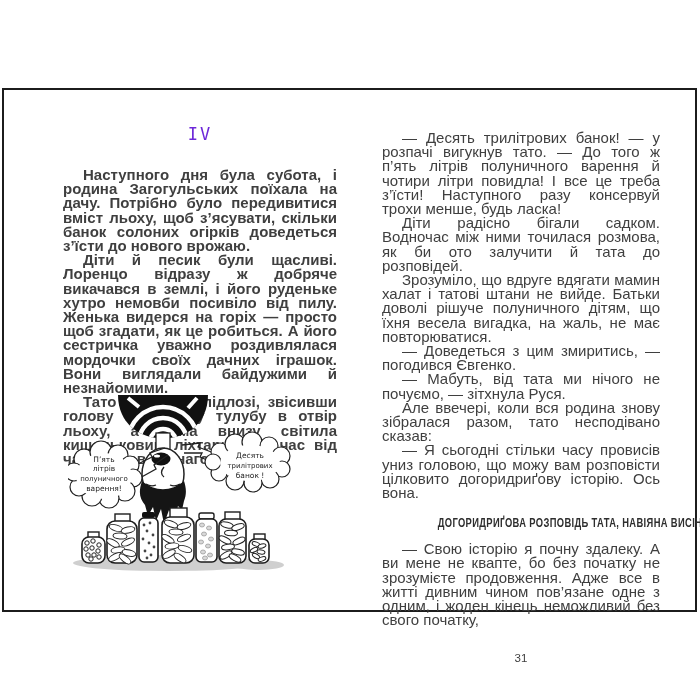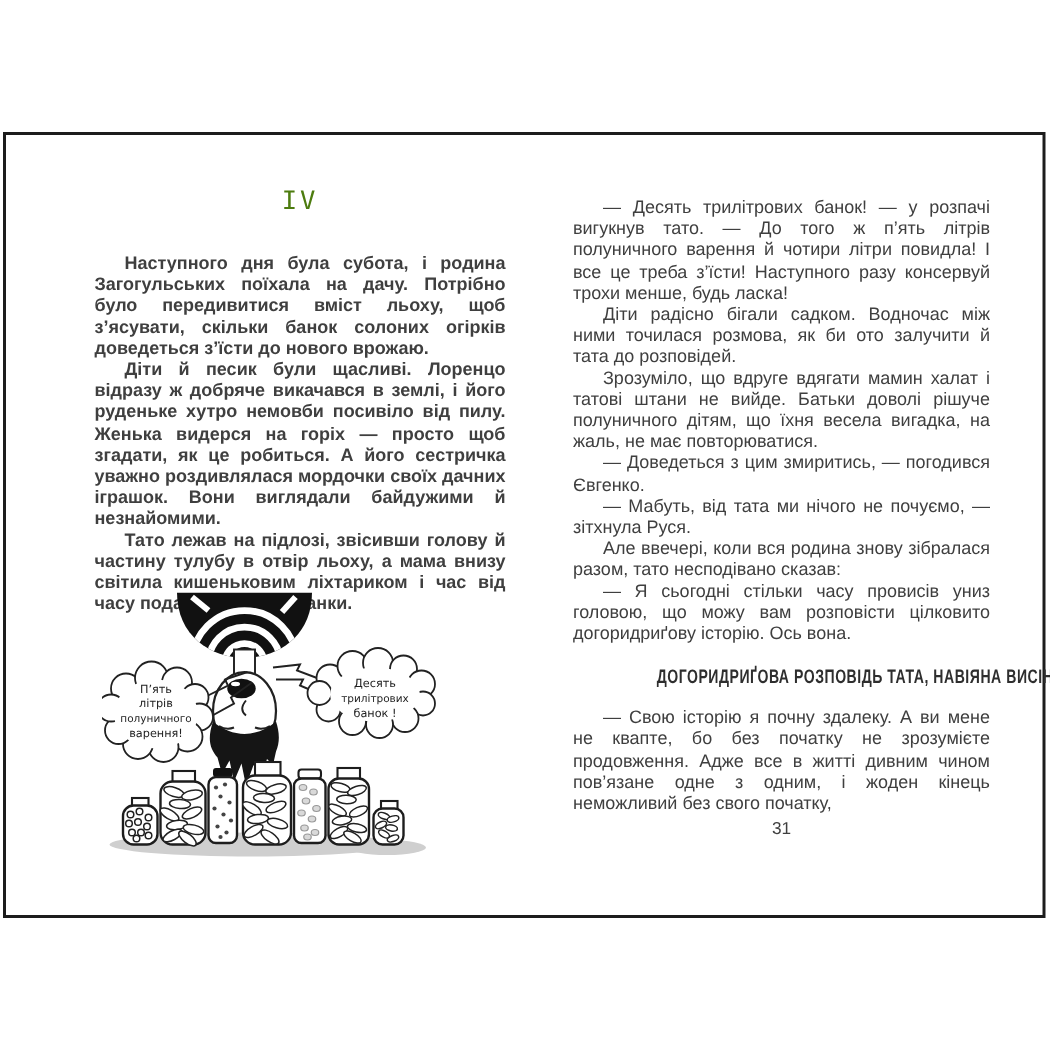--- a/index.html
+++ b/index.html
@@ -26,59 +26,59 @@
   }
   .chapter-heading {
     position: absolute;
     left: 59px;
     top: 34px;
     width: 274px;
     text-align: center;
     font-family: "DejaVu Sans Mono", monospace;
     font-size: 17px;
     letter-spacing: 2px;
-    color: #4d7c0f;
+    color: #6d28d9;
   }
   .col-left {
     position: absolute;
     left: 59px;
     top: 78px;
     width: 274px;
     font-weight: bold;
   }
   .col-right {
     position: absolute;
     left: 378px;
     top: 41px;
     width: 278px;
   }
   p.body-par {
     margin: 0;
-    font-size: 12px;
+    font-size: 15px;
     line-height: 14.2px;
     text-align: justify;
     text-indent: 20px;
     color: #3f3f3f;
   }
   .section-heading-wrap {
     margin: 13px 0 11px 0;
     text-align: center;
     white-space: nowrap;
   }
   .section-heading {
     display: inline-block;
     transform: scaleX(0.72);
     transform-origin: center;
     font-size: 13px;
     font-weight: bold;
     letter-spacing: 0.5px;
     color: #2e2e2e;
   }
   .page-number {
-    margin-top: 5px;
+    margin-top: 24px;
     text-align: center;
     font-size: 11.5px;
     color: #3f3f3f;
   }
   .illustration {
     position: absolute;
     left: 64px;
     top: 305px;
     width: 232px;
     height: 196px;

